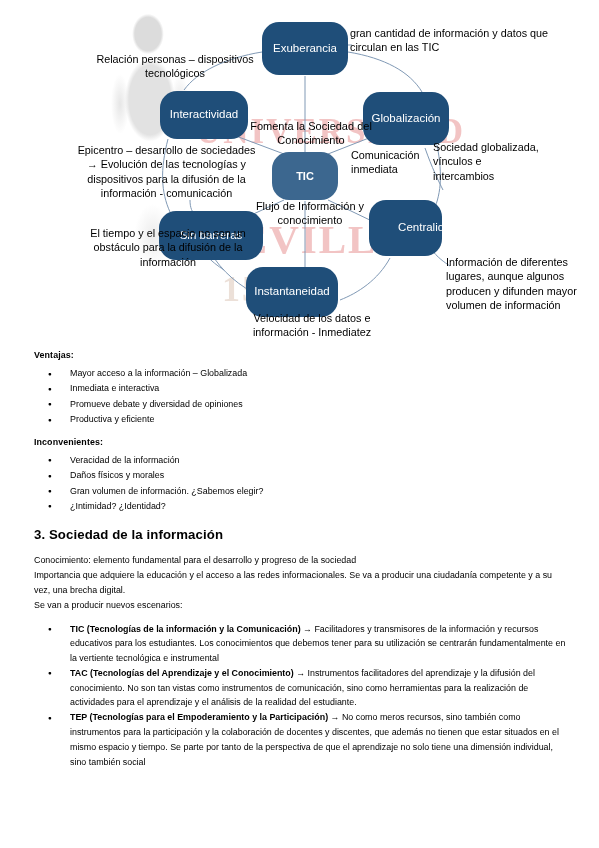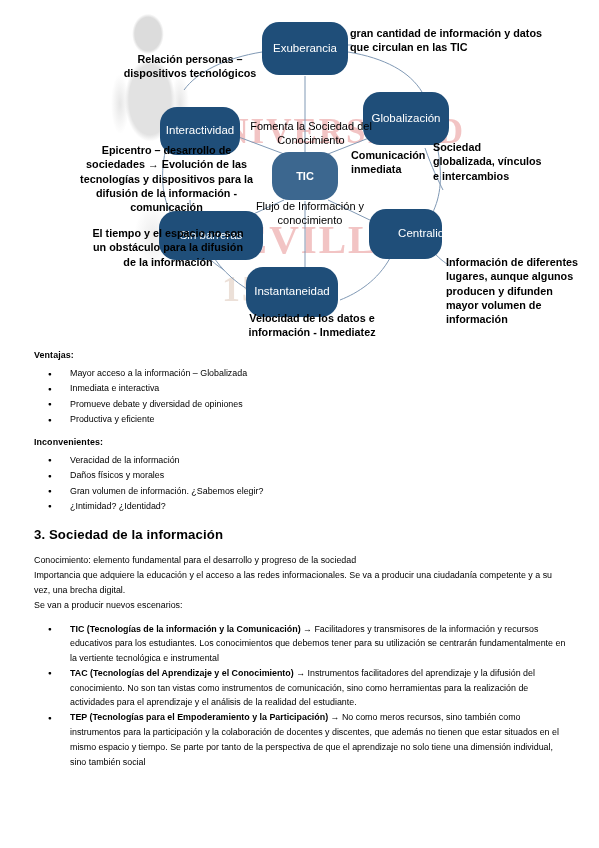--- a/index.html
+++ b/index.html
@@ -91,21 +91,21 @@
   }
 
   .lbl {
     position: absolute;
     font-size: 9.4px;
     line-height: 1.32;
     color: #000000;
   }
   .lbl.c  { text-align: center; }
   .lbl.l  { text-align: left; }
-  .lbl.big { font-size: 10.8px; font-weight: bold; }
+  .lbl.big { font-size: 10.8px; }
 
   
   #doc {
     position: absolute;
     left: 34px;
     top: 350px;
     width: 535px;
   }
   .h-bold {
     font-size: 8.9px;
@@ -188,43 +188,43 @@
   </svg>
 
   <div class="node" style="left:262px; top:22px; width:86px; height:53px;">
     <span>Exuberancia</span>
   </div>
 
   <div class="node" style="left:363px; top:92px; width:86px; height:53px;">
     <span>Globalización</span>
   </div>
 
-  <div class="node" style="left:369px; top:209px; width:73px; height:50px;padding-left:44px;">
+  <div class="node" style="left:369px; top:200px; width:73px; height:56px;padding-left:44px;">
     <span>Centralidad</span>
   </div>
 
   <div class="node" style="left:246px; top:267px; width:92px; height:50px;">
     <span>Instantaneidad</span>
   </div>
 
   <div class="node" style="left:159px; top:211px; width:104px; height:49px;">
     <span>Sin barreras</span>
   </div>
 
-  <div class="node" style="left:160px; top:107px; width:80px; height:48px;">
+  <div class="node" style="left:160px; top:91px; width:88px; height:48px;">
     <span>Interactividad</span>
   </div>
 
   <div class="node center" style="left:272px; top:152px; width:66px; height:48px;">
     <span>TIC</span>
   </div>
 
   <div class="lbl l big" style="left:350px; top:26px; width:200px;">gran cantidad de información y datos que circulan en las TIC</div>
 
-  <div class="lbl c big" style="left:90px; top:52px; width:170px;margin-left:15px;">Relación personas – dispositivos tecnológicos</div>
+  <div class="lbl c big" style="left:90px; top:52px; width:170px;">Relación personas – dispositivos tecnológicos</div>
 
   <div class="lbl l big" style="left:433px; top:140px; width:110px;">Sociedad globalizada, vínculos e intercambios</div>
 
   <div class="lbl l big" style="left:351px; top:148px; width:78px;">Comunicación inmediata</div>
 
   <div class="lbl c big" style="left:74px; top:143px; width:185px;">Epicentro – desarrollo de sociedades → Evolución de las tecnologías y dispositivos para la difusión de la información - comunicación</div>
 
   <div class="lbl c big" style="left:88px; top:226px; width:160px;">El tiempo y el espacio no son un obstáculo para la difusión de la información</div>
 
   <div class="lbl l big" style="left:446px; top:255px; width:140px;">Información de diferentes lugares, aunque algunos producen y difunden mayor volumen de información</div>

